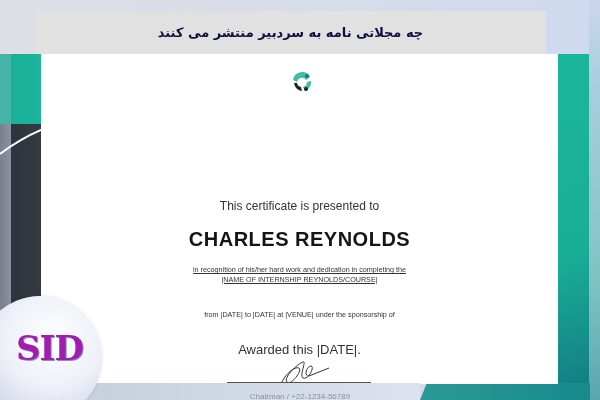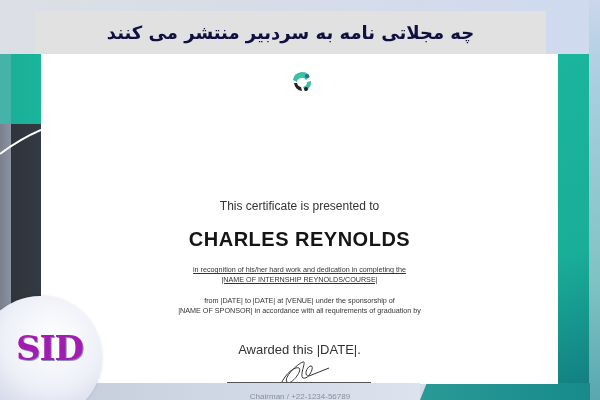--- a/index.html
+++ b/index.html
@@ -8,21 +8,21 @@
     background: linear-gradient(90deg, #dcdfe4 0%, #d6dce8 50%, #cfdaf0 100%);
     font-family: "Liberation Sans", sans-serif;
   }
   .banner {
     position:absolute; left:35px; top:11px; width:511px; height:43px;
     background:#e1e1e1;
     display:flex; align-items:center; justify-content:center;
   }
   .banner-text {
     direction: rtl; font-family: "DejaVu Sans", sans-serif;
-    font-weight:bold; font-size:18px; color:#101040;
+    font-weight:bold; font-size:13px; color:#101040;
   }
   .left-teal {
     position:absolute; left:0; top:54px; width:41px; height:80px;
     background: linear-gradient(90deg, #45b3a8 0px, #45b3a8 11px, #1aaf98 11px, #1ab59c 100%);
   }
   .left-dark {
     position:absolute; left:0; top:124px; width:41px; height:260px;
     background: linear-gradient(90deg, #7a808c 0px, #8a93a3 11px, #2f343c 11px, #343a43 100%);
   }
   .left-curve {
@@ -43,21 +43,21 @@
   }
   .certificate {
     position:absolute; left:41px; top:54px; width:517px; height:330px;
     background:#ffffff;
     text-align:center; color:#2a2a2a;
   }
   .logo { position:absolute; left:249px; top:16px; width:24px; height:24px; }
   .presented { position:absolute; top:145px; left:0; right:0; font-size:12px; color:#333; }
   .recipient { position:absolute; top:174px; left:0; right:0; font-size:20px; font-weight:bold; letter-spacing:0.5px; color:#151515; }
   .para { position:absolute; left:0; right:0; font-size:7.2px; line-height:10px; color:#333; }
-  .p1 { top:211px;text-decoration:underline; } .p2 { top:242px; }
+  .p1 { top:211px;text-decoration:underline; } .p2 { top:256px; }
   .awarded { position:absolute; top:288px; left:0; right:0; font-size:13px; color:#333; }
   .sig-line { position:absolute; left:186px; top:328px; width:144px; height:1px; background:#555; }
   .signature { position:absolute; left:232px; top:300px; width:60px; height:36px; }
   .signer { position:absolute; left:0; right:0; top:330px; font-size:8px; color:#444; }
   .overlay-bottom {
     position:absolute; left:80px; top:383px; width:340px; height:17px;
     background: linear-gradient(90deg, #c7cfdd 0%, #dce3ef 100%);
   }
   .signer-title { position:absolute; left:0; width:600px; top:392px; font-size:8px; color:#8a8f99; text-align:center; }
   .sid-circle {
@@ -100,21 +100,20 @@
   <div class="presented">This certificate is presented to</div>
   <div class="recipient">CHARLES REYNOLDS</div>
 
   <div class="para p1">
     <div>in recognition of his/her hard work and dedication in completing the</div>
     <div>|NAME OF INTERNSHIP REYNOLDS/COURSE|</div>
   </div>
 
   <div class="para p2">
     <div>from |DATE| to |DATE| at |VENUE| under the sponsorship of</div>
-    <div>|NAME OF SPONSOR| in accordance with all requirements of graduation by</div>
   </div>
 
   <div class="awarded">Awarded this |DATE|.</div>
 
   <svg class="signature" viewBox="0 0 60 36">
     <path d="M8 30 C12 20 22 12 26 14 C30 16 18 32 14 28 C10 24 24 10 30 8 C34 6 26 22 30 24 C36 26 42 12 38 12 C34 12 30 22 36 22 L56 14" stroke="#333" stroke-width="1" fill="none"></path>
     <path d="M20 30 C26 26 30 30 24 34" stroke="#333" stroke-width="0.8" fill="none"></path>
   </svg>
   <div class="sig-line"></div>
   <div class="signer">Steven Stevenson</div>

